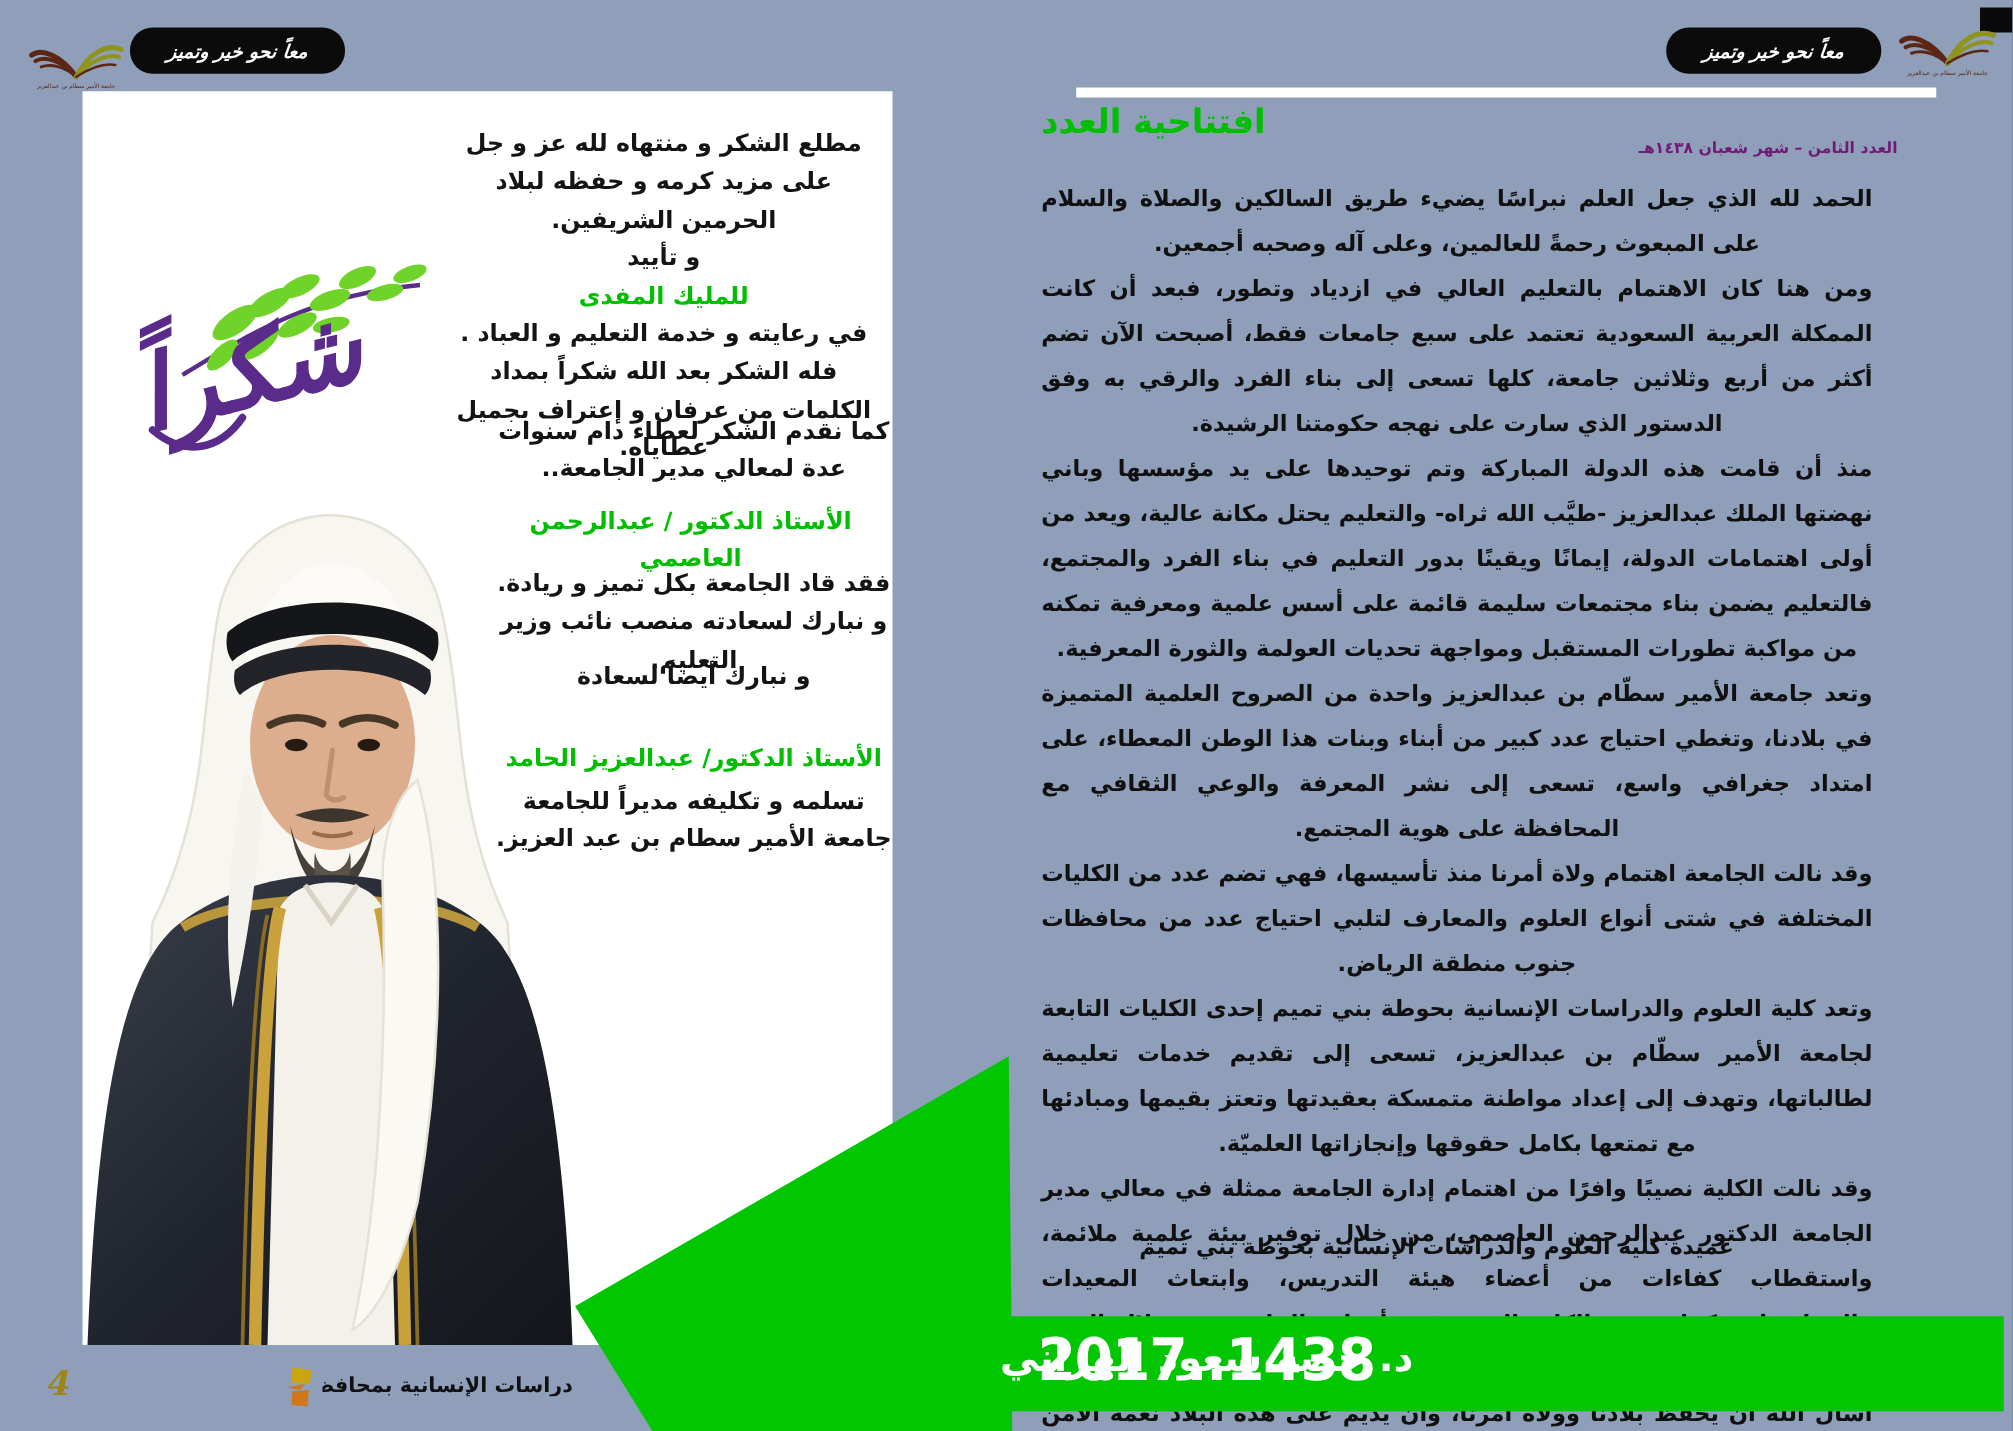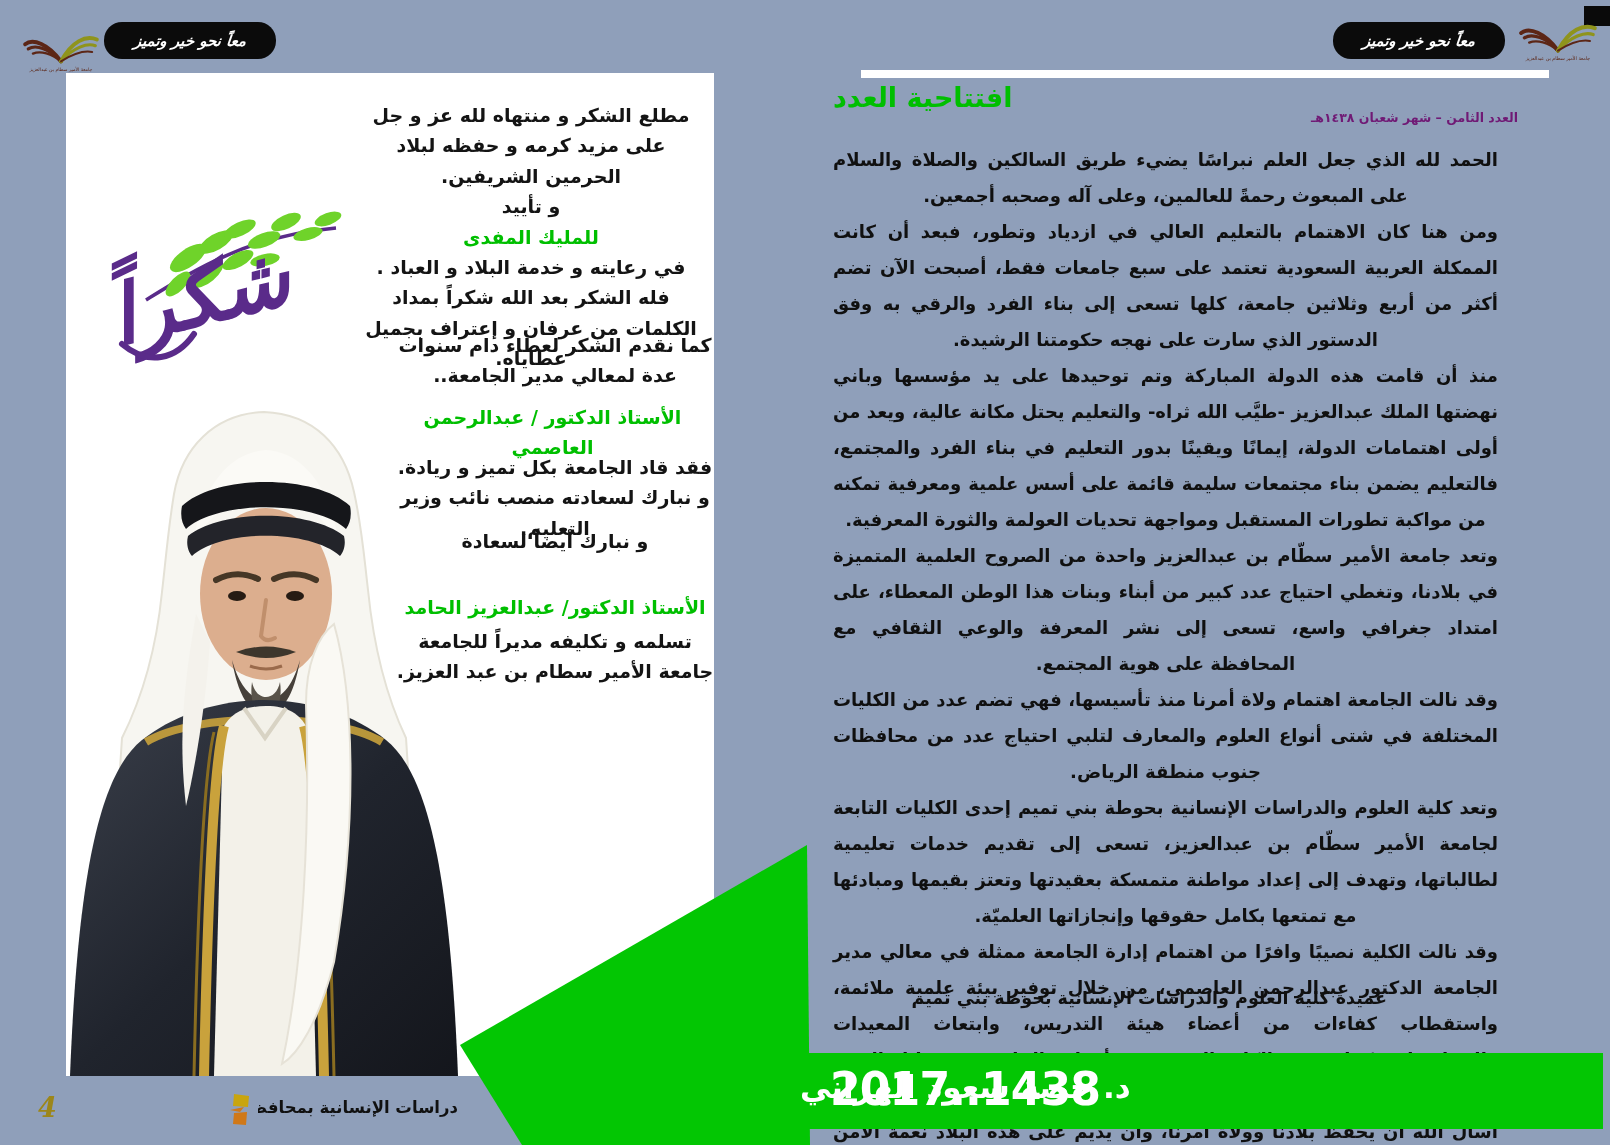--- a/index.html
+++ b/index.html
@@ -73,21 +73,21 @@
   </svg>
 
   <div class="abs white-rule" style="left:861px;top:70px;width:688px;height:8px;"></div>
 
   <div class="abs page-left" style="left:66px;top:73px;width:648px;height:1003px;"></div>
 
   <div class="abs lp-text ar" style="left:356px;top:100px;width:350px;">
     <p>مطلع الشكر و منتهاه لله عز و جل على مزيد كرمه و حفظه لبلاد الحرمين الشريفين.</p>
     <p>و تأييد</p>
     <p class="green-text">للمليك المفدى</p>
-    <p>في رعايته و خدمة البلاد و العباد .</p>
+    <p>في رعايته و خدمة التعليم و العباد .</p>
     <p>فله الشكر بعد الله شكراً بمداد الكلمات من عرفان و إعتراف بجميل عطاياه.</p>
   </div>
 
   <svg class="abs" style="left:88px;top:172px;" width="262" height="212" viewBox="0 0 262 212">
     <path d="M58,128 C110,96 160,64 248,56" stroke="#5a2b8a" stroke-width="3.5" fill="none"></path>
     <g fill="#6fd32a">
       <ellipse cx="100" cy="86" rx="21" ry="9" transform="rotate(-35 100 86)"></ellipse>
       <ellipse cx="128" cy="70" rx="19" ry="8" transform="rotate(-30 128 70)"></ellipse>
       <ellipse cx="152" cy="57" rx="17" ry="7" transform="rotate(-25 152 57)"></ellipse>
       <ellipse cx="176" cy="68" rx="17" ry="7" transform="rotate(-20 176 68)"></ellipse>

